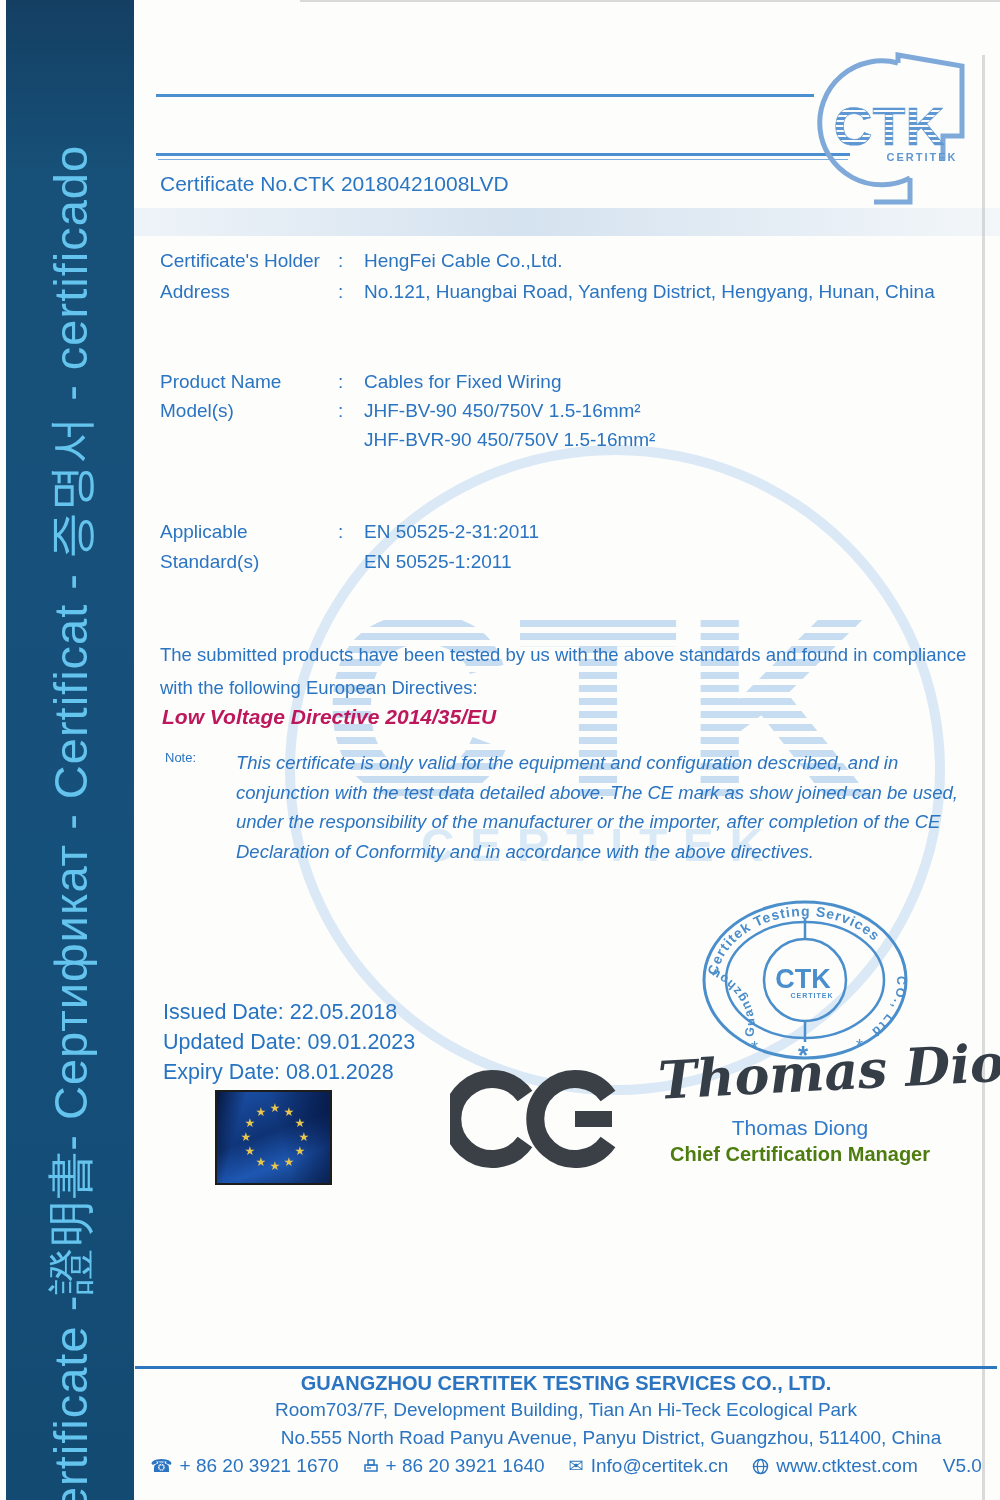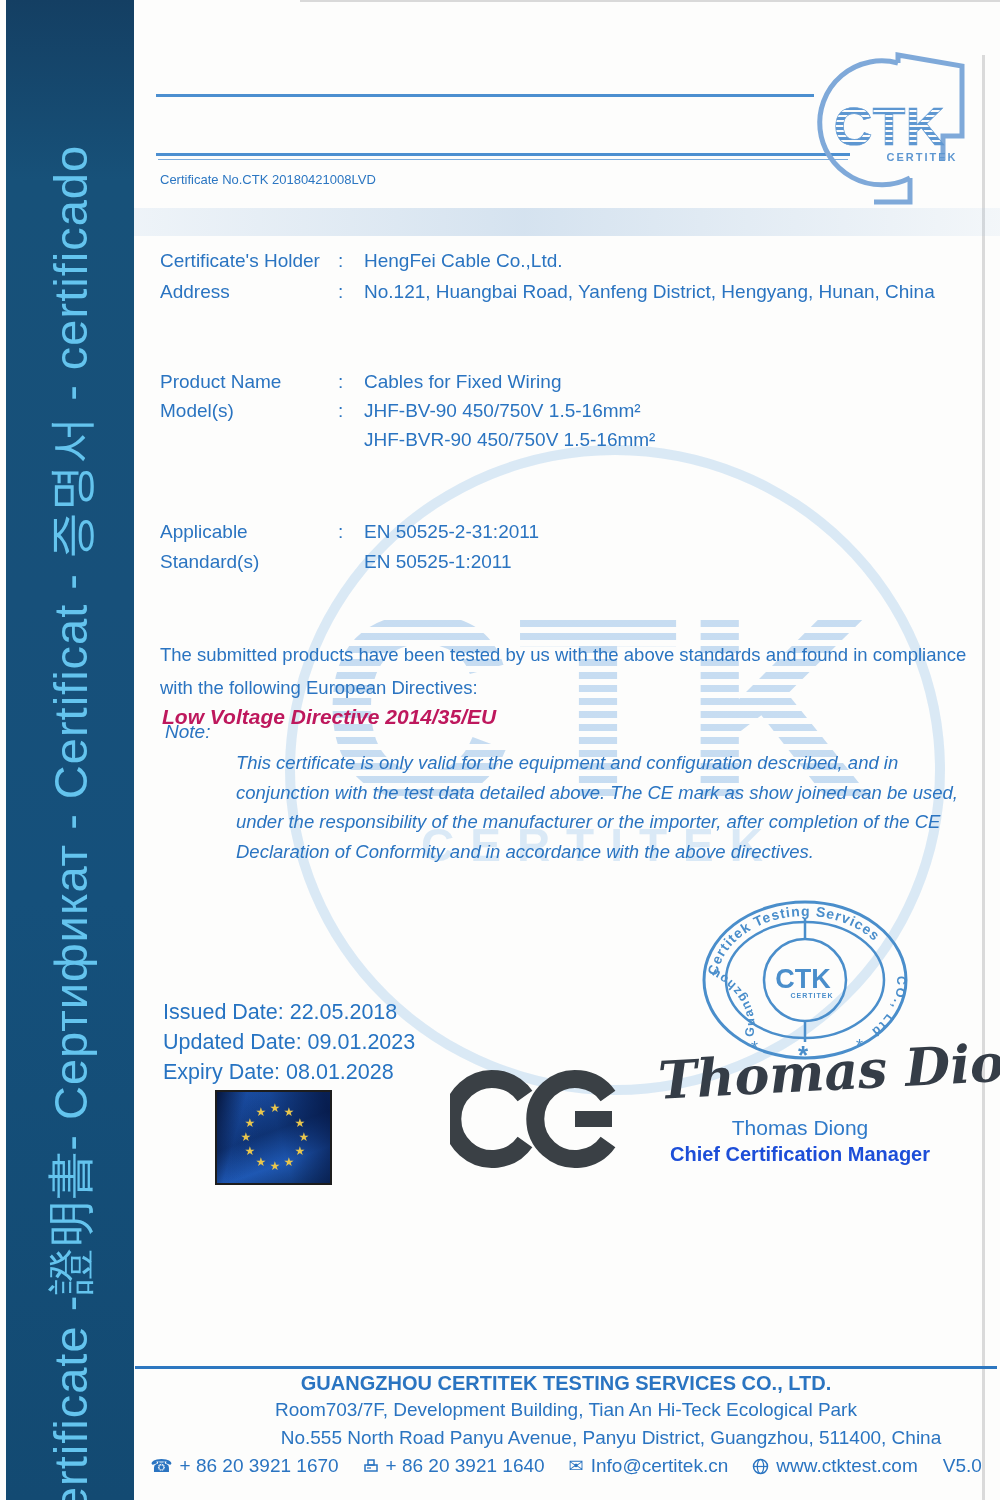--- a/index.html
+++ b/index.html
@@ -26,48 +26,48 @@
     background:repeating-linear-gradient(180deg,rgba(185,212,238,.8) 0 7px,rgba(255,255,255,0) 7px 13px);
     -webkit-background-clip:text;background-clip:text;-webkit-text-fill-color:transparent;}
   .wm-sub{position:absolute;left:350px;top:818px;width:500px;text-align:center;font-size:46px;font-weight:bold;
     letter-spacing:16px;color:rgba(200,222,243,.65);}
   
   .title{position:absolute;left:161px;top:102px;font-size:38px;font-weight:bold;color:#2e7ac4;letter-spacing:.5px;}
   .rule{position:absolute;background:#4c8fd0;}
   .rule-top{left:156px;top:94px;width:658px;height:3px;}
   .rule-b1{left:156px;top:153px;width:694px;height:3px;}
   .rule-b2{left:158px;top:159px;width:690px;height:1px;background:#7bacdc;}
-  .cert-no{position:absolute;left:160px;top:172px;font-size:13px;font-weight:500;color:#2b76c2;}
+  .cert-no{position:absolute;left:160px;top:172px;font-size:21px;font-weight:500;color:#2b76c2;}
   
   .ctk-logo{position:absolute;left:812px;top:52px;}
   
   .frow{position:absolute;left:160px;display:flex;font-size:19px;color:#2a74c1;white-space:nowrap;}
   .f-label{width:178px;}
   .f-colon{width:26px;}
   .f-value{}
   .f-bold{font-weight:normal;}
   
   .statement{position:absolute;left:160px;top:638px;width:808px;font-size:18.5px;color:#2a74c1;line-height:33px;}
   .directive{position:absolute;left:162px;top:705px;font-size:21px;font-weight:bold;font-style:italic;color:#be185d;}
-  .note-label{position:absolute;left:165px;top:721px;font-size:19px;font-style:italic;color:#2a74c1;}
+  .note-label{position:absolute;left:165px;top:750px;font-size:13px;color:#2a74c1;}
   .note-text{position:absolute;left:236px;top:748px;width:748px;font-size:18.5px;font-style:italic;color:#2a74c1;line-height:29.5px;}
   
   .dates{position:absolute;left:163px;top:997px;font-size:21.5px;color:#2673c2;line-height:30px;}
   
   .eu-flag{position:absolute;left:215px;top:1090px;width:117px;height:95px;border:2px solid #1d1d1d;box-sizing:border-box;
     background:
       linear-gradient(105deg, rgba(4,16,50,.9) 0%, rgba(25,75,165,.15) 22%, rgba(4,20,60,0) 38%),
       linear-gradient(255deg, rgba(6,24,70,.75) 5%, rgba(40,100,200,.12) 45%),
       linear-gradient(160deg,#1a4fa6 0%,#0b2c68 45%,#1d56b0 72%,#092656 100%);}
   .eu-star{position:absolute;font-size:12px;color:#e9c64d;transform:translate(-50%,-50%);line-height:1;}
   
   .sig-script{position:absolute;left:658px;top:1042px;width:300px;font-family:"DejaVu Serif",serif;
     font-style:italic;font-weight:600;font-size:52px;color:#353d47;transform:rotate(-3deg);white-space:nowrap;}
   .sig-name{position:absolute;left:690px;top:1116px;width:220px;text-align:center;font-size:21px;color:#2f7ac9;}
-  .sig-title{position:absolute;left:650px;top:1143px;width:300px;text-align:center;font-size:20px;font-weight:bold;color:#1d4ed8;}
+  .sig-title{position:absolute;left:650px;top:1143px;width:300px;text-align:center;font-size:20px;font-weight:bold;color:#4d7c0f;}
   
   .footer-rule{position:absolute;left:135px;top:1366px;width:862px;height:2.5px;background:#2d77c0;}
   .ft{position:absolute;left:135px;width:862px;text-align:center;color:#2a74c1;}
   .ft-company{top:1372px;font-size:20px;font-weight:bold;}
   .ft-a1{top:1399px;font-size:19px;}
   .ft-a2{top:1427px;font-size:19px;padding-left:45px;}
   .ft-contact{top:1455px;font-size:19px;display:flex;justify-content:center;align-items:center;gap:7px;}
   .ft-contact .gap{width:10px;}
   .icon-glyph{font-size:18px;}
   .v-label{margin-left:18px;}

